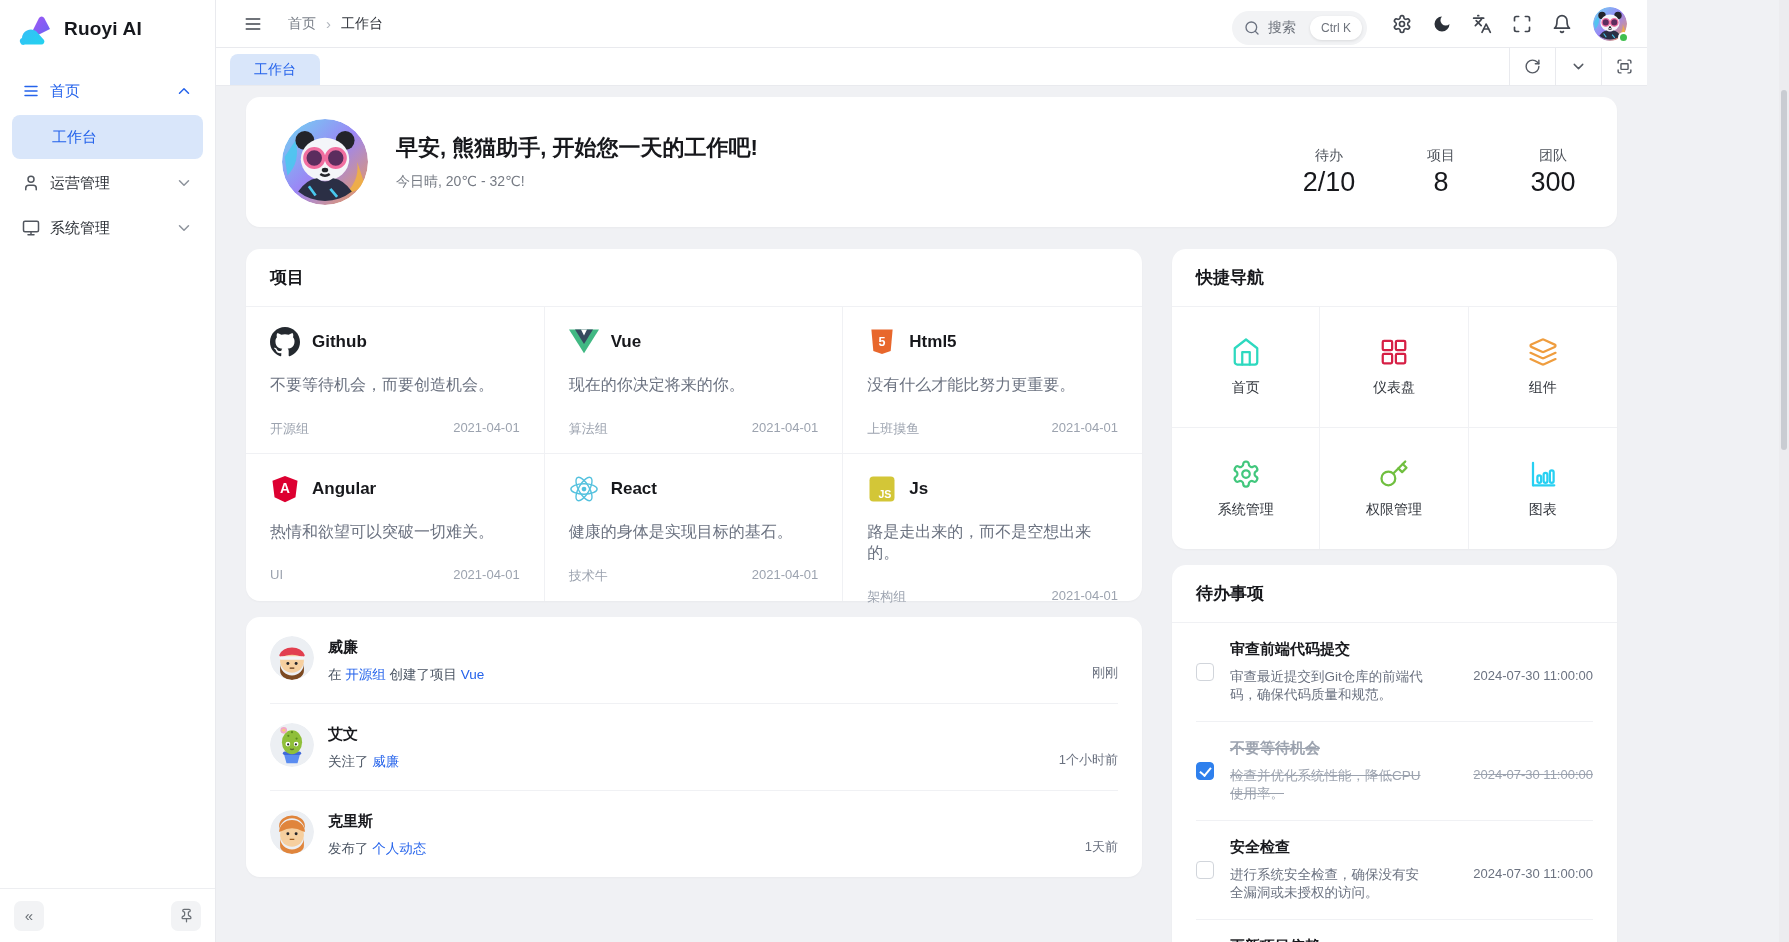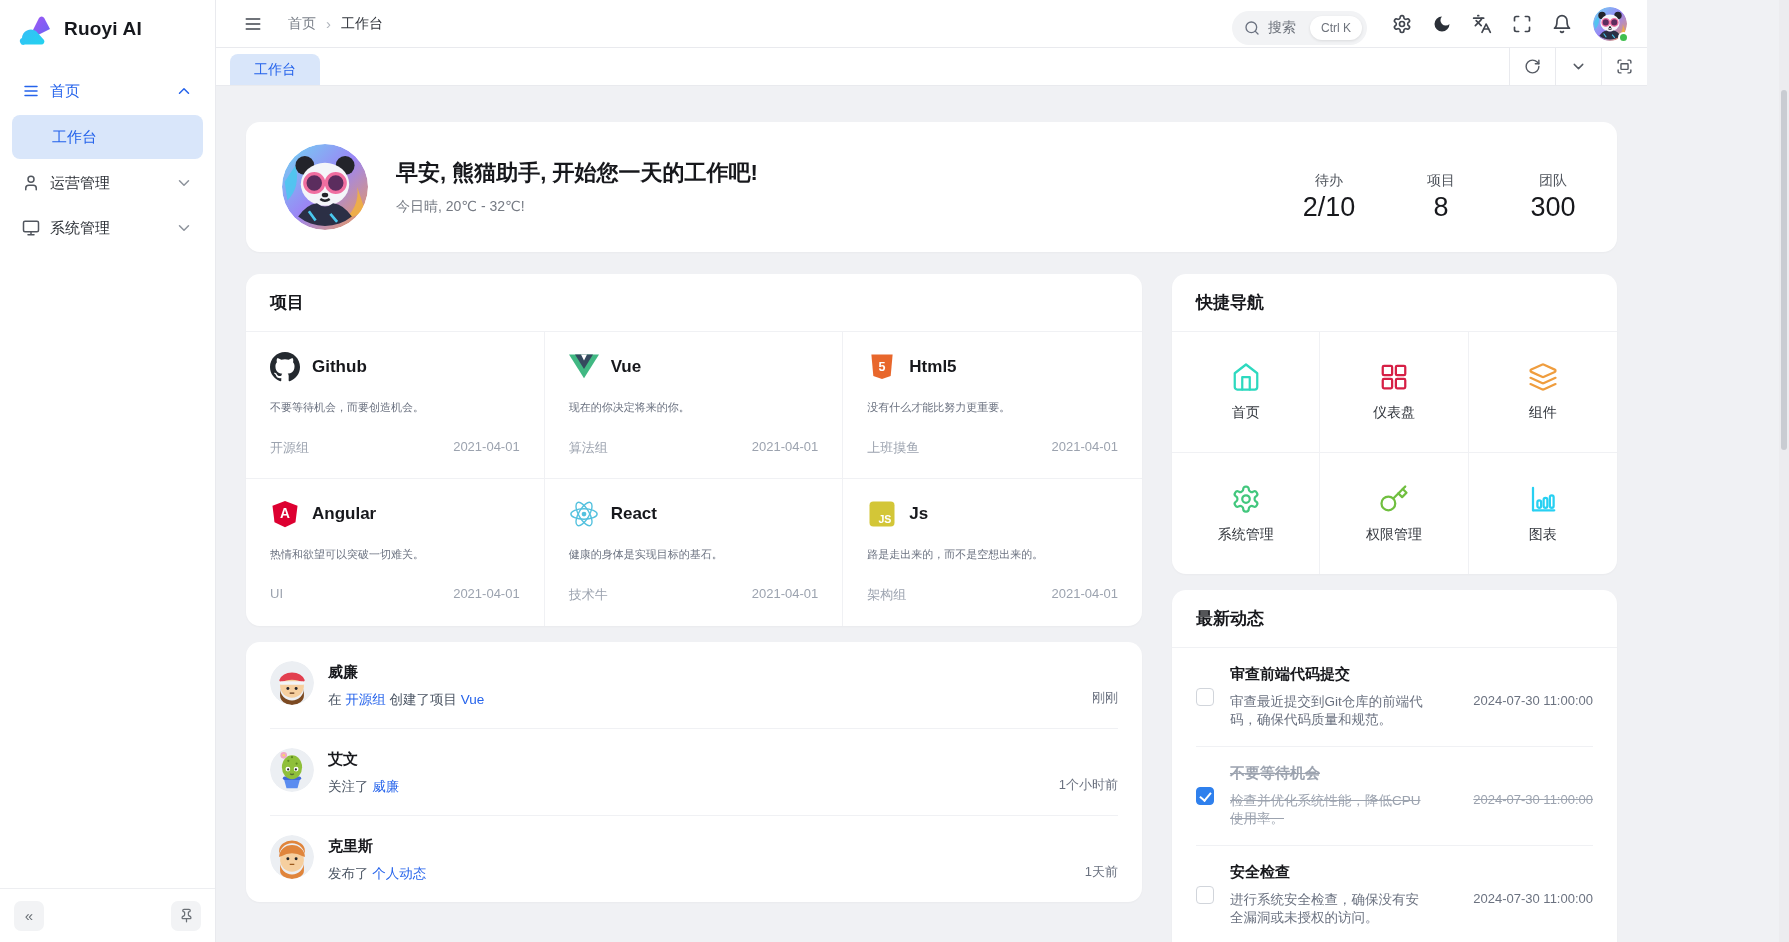--- a/index.html
+++ b/index.html
@@ -41,21 +41,21 @@
   .avatar { width:34px; height:34px; position:relative; margin-left:8px; cursor:pointer; }
   .avatar svg { width:34px; height:34px; border-radius:50%; display:block; }
   .dot { position:absolute; right:-2px; bottom:-2px; width:11px; height:11px; background:#3fbf4e; border:2px solid #fff; border-radius:50%; }
 
   .tabbar { height:38px; background:#fff; border-bottom:1px solid #e9eaee; display:flex; align-items:flex-end; padding-left:14px; }
   .tab { height:31px; display:flex; align-items:center; padding:0 24px; font-size:14px; border-radius:8px 8px 0 0; cursor:pointer; }
   .tab.active { background:#d9e6fa; color:#2563eb; }
   .tbtn { width:46px; height:38px; display:flex; align-items:center; justify-content:center; border-left:1px solid #e9eaee; color:#555a63; cursor:pointer; }
   .tbtn svg { width:17px; height:17px; }
 
-  .content { flex:1; background:#f0f1f4; padding:36px 30px 0; overflow:hidden; }
+  .content { flex:1; background:#f0f1f4; padding:11px 30px 0; overflow:hidden; }
   .card { background:#fff; border-radius:14px; box-shadow:0 1px 2px rgba(16,24,40,.03); }
   .chead { font-size:17px; font-weight:700; color:#17181c; padding:17px 24px; border-bottom:1px solid #f0f1f4; }
 
   
   .welcome { height:130px; display:flex; align-items:center; padding:0 36px; }
   .wavatar svg { width:86px; height:86px; border-radius:50%; display:block; }
   .wtext { margin-left:28px; }
   .wtitle { font-size:22px; font-weight:700; color:#17181c; }
   .wsub { font-size:14px; color:#767b84; margin-top:10px; }
   .wstats { margin-left:auto; display:flex; gap:56px;margin-top:20px; }
@@ -68,21 +68,21 @@
   .col-r { flex:1; display:flex; flex-direction:column; gap:16px; min-width:0; }
 
   
   .pgrid { display:grid; grid-template-columns:repeat(3,1fr); grid-auto-rows:147px; }
   .pcell { padding:20px 24px 0; border-right:1px solid #f0f1f4; cursor:pointer; }
   .pcell:nth-child(3n) { border-right:none; }
   .pcell:nth-child(-n+3) { border-bottom:1px solid #f0f1f4; }
   .phead { display:flex; align-items:center; gap:12px; }
   .picon svg { width:30px; height:30px; display:block; }
   .pname { font-size:17px; font-weight:700; }
-  .pdesc { font-size:11px; color:#6b7280; margin-top:18px; }
+  .pdesc { font-size:16px; color:#6b7280; margin-top:18px; }
   .pfoot { display:flex; justify-content:space-between; font-size:13px; color:#9ca3af; margin-top:24px; }
 
   
   .qgrid { display:grid; grid-template-columns:repeat(3,1fr); grid-auto-rows:121px; }
   .qcell { display:flex; flex-direction:column; align-items:center; justify-content:center; gap:12px; border-right:1px solid #f0f1f4; cursor:pointer; }
   .qcell:nth-child(3n) { border-right:none; }
   .qcell:nth-child(-n+3) { border-bottom:1px solid #f0f1f4; }
   .qicon svg { width:30px; height:30px; display:block; }
   .qlabel { font-size:14px; color:#32363d; }
 
@@ -594,21 +594,21 @@
                       <rect x="17.5" y="9" width="3" height="10" rx="1.5"></rect>
                     </svg>
                 </span>
                 <span class="qlabel">图表</span>
               </div>
 
             </div>
           </section>
 
           <section class="card">
-            <div class="chead">最新动态</div>
+            <div class="chead">待办事项</div>
             <div class="tlist">
 
               <div class="titem">
                 <span class="tcheck"></span>
                 <div class="tbody">
                   <div class="ttitle">审查前端代码提交</div>
                   <div class="trow">
                       <span class="tdesc">审查最近提交到Git仓库的前端代码，确保代码质量和规范。</span>
                       <span class="tdate">2024-07-30 11:00:00</span>
                     </div>

